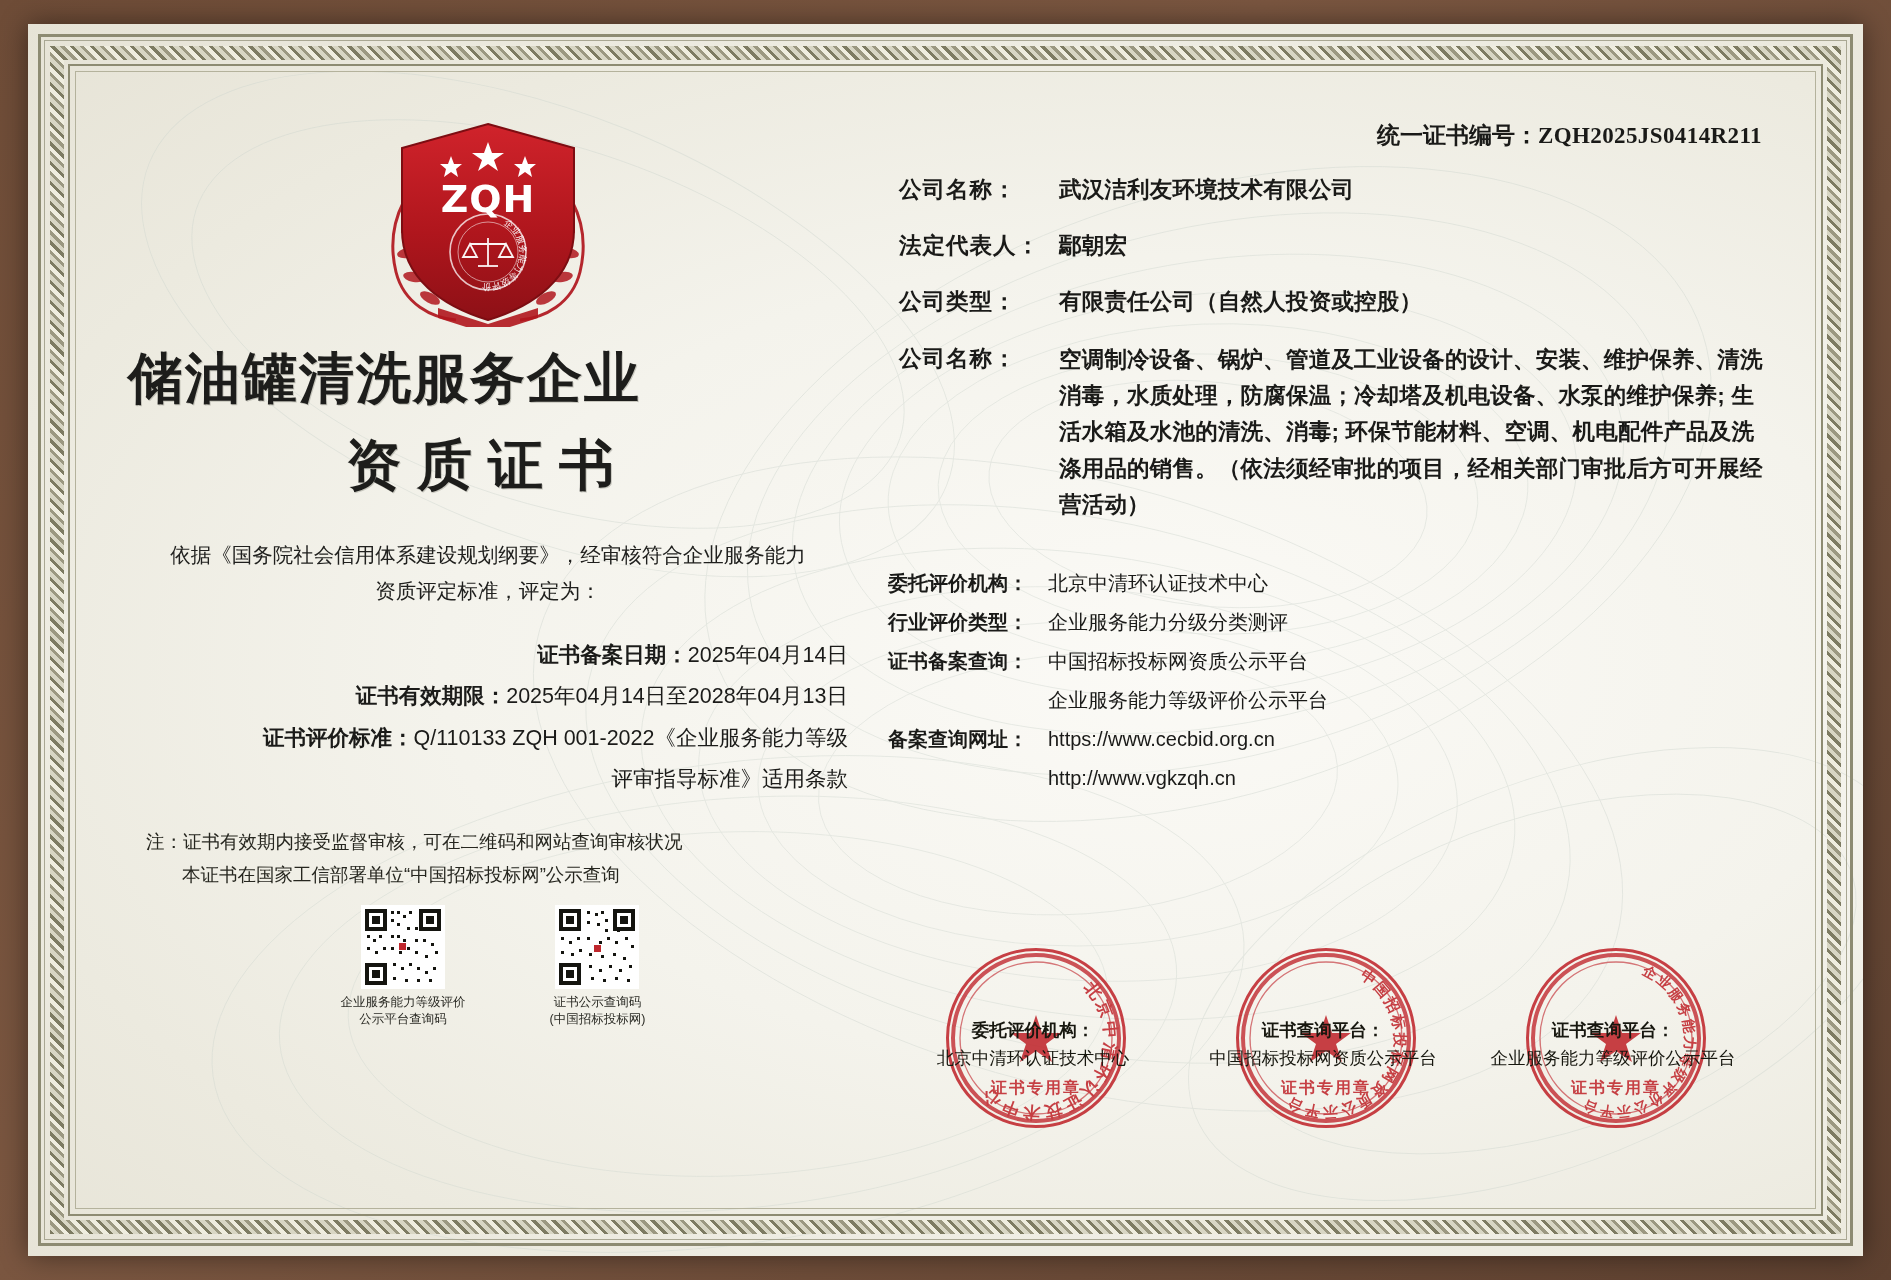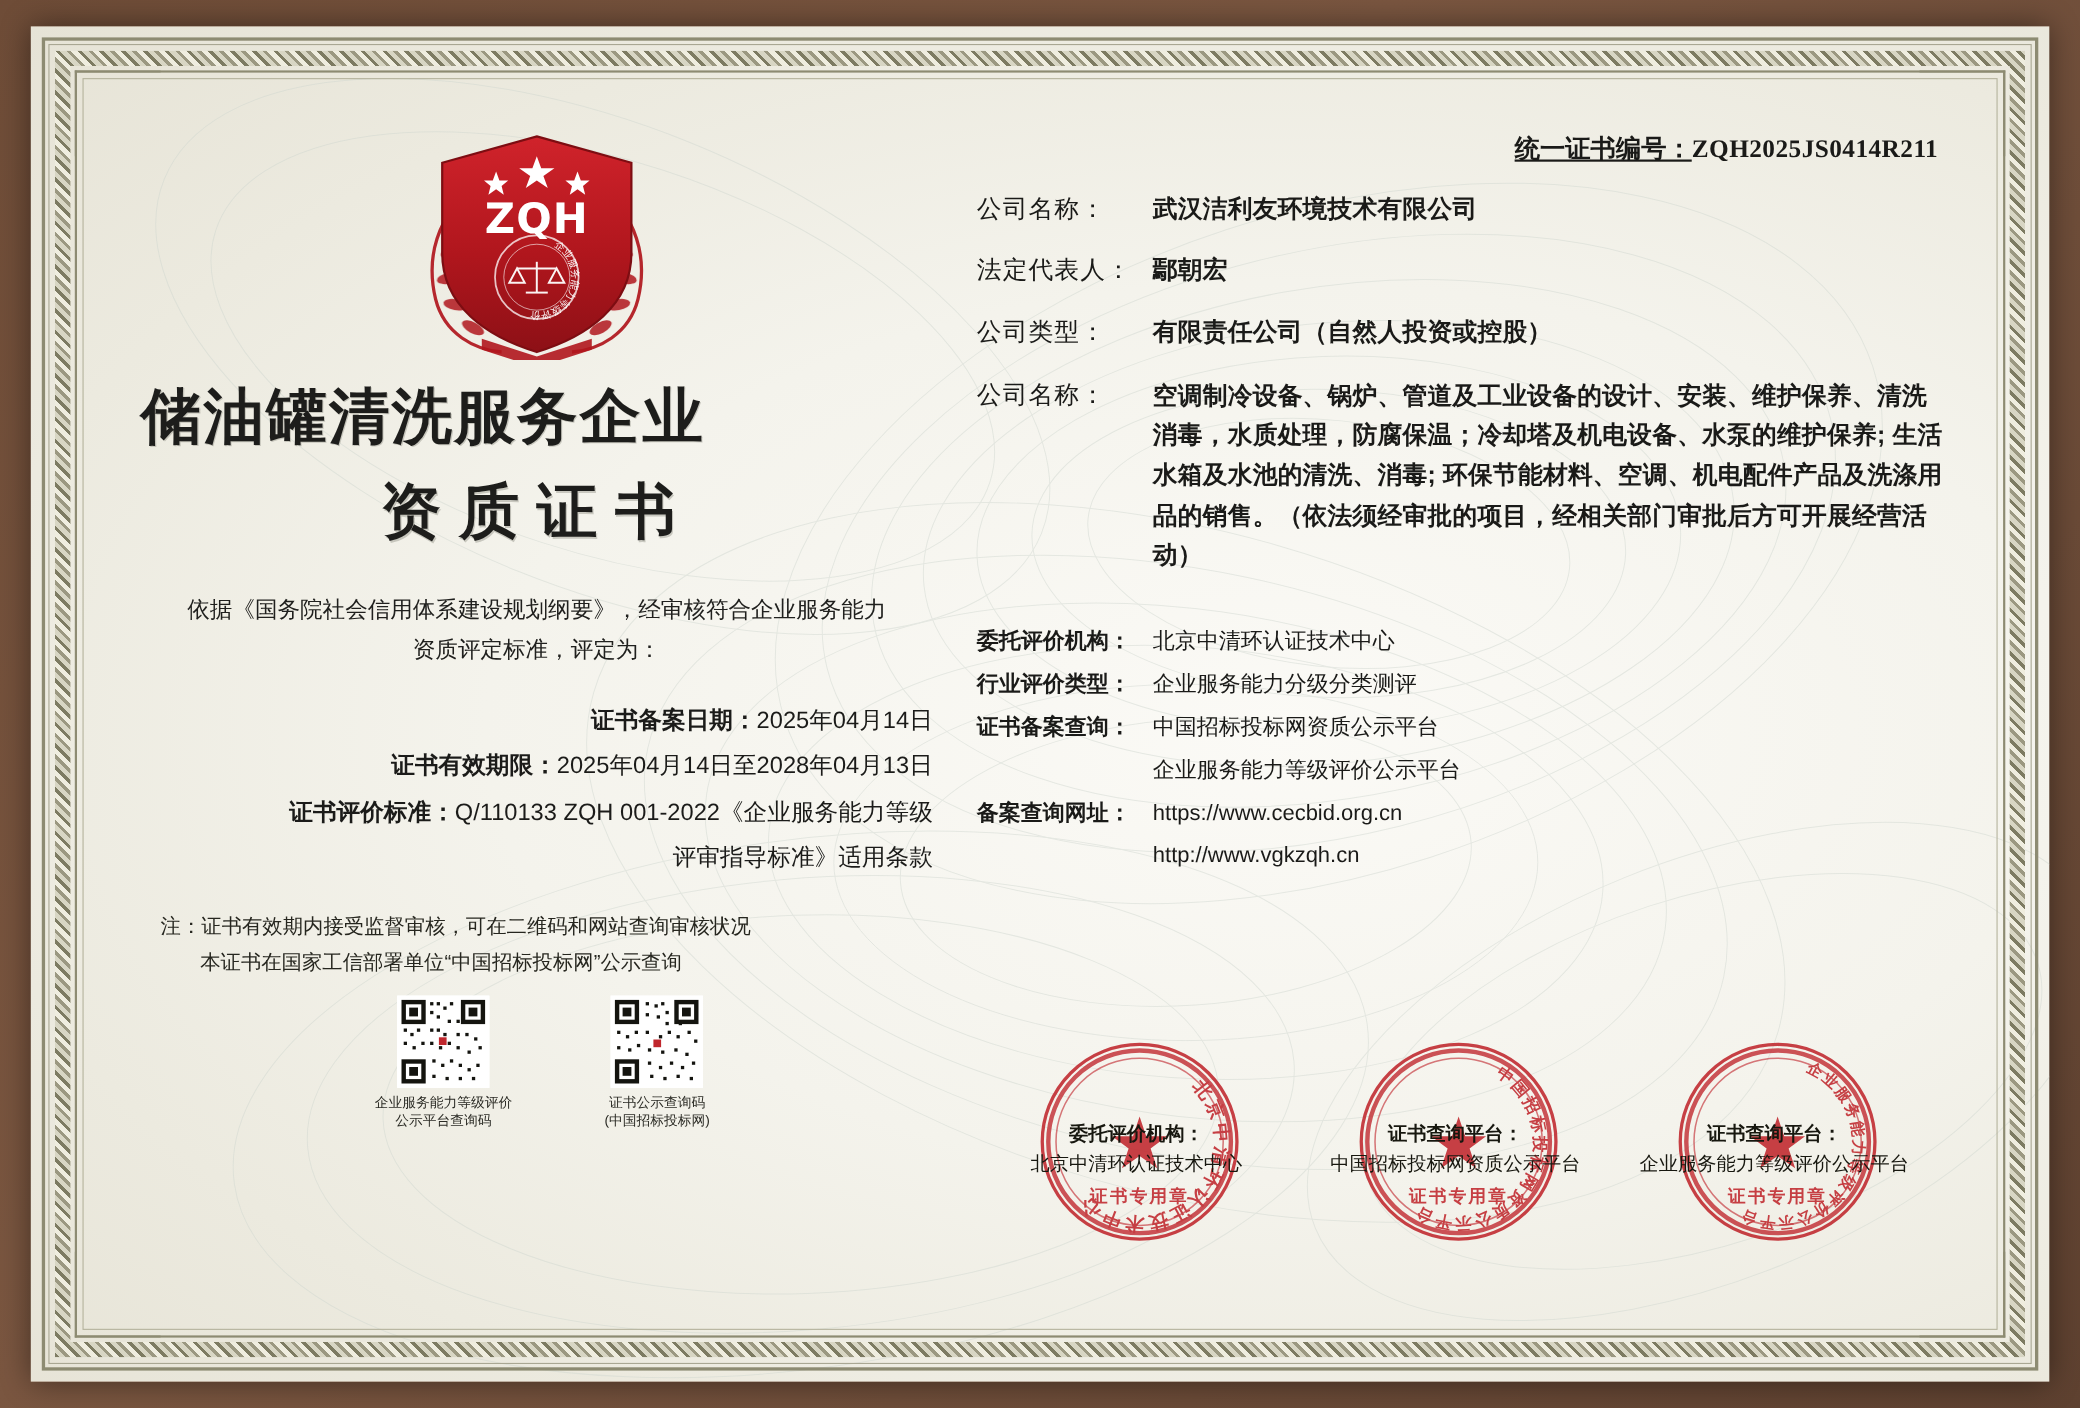--- a/index.html
+++ b/index.html
@@ -190,38 +190,39 @@
     top: 10px;
     width: 880px;
   }
   .cert-no {
     text-align: right;
     font-size: 23px;
     color: #1a1a18;
     padding-right: 6px;
     margin-top: 26px;
   }
-  .cert-no b { font-weight: bold; text-decoration: underline; }
+  .cert-no b { font-weight: bold; }
   .cert-no .num {
     font-family: "Liberation Serif", serif;
     font-weight: bold;
     letter-spacing: 0.4px;
   }
   .field {
     display: flex;
     margin-top: 22px;
     font-size: 22.5px;
     color: #1a1a18;
     line-height: 1.52;
   }
   .field .k {
     flex: 0 0 160px;
-    font-weight: normal;
+    font-weight: bold;
     letter-spacing: 1px;
     white-space: nowrap;
+    margin-left: 11px;
   }
   .field .v {
     flex: 1;
     letter-spacing: 0.2px;
     font-weight: bold;
   }
   .field.service .v { line-height: 1.62; }
 
   .meta {
     margin-top: 40px;

